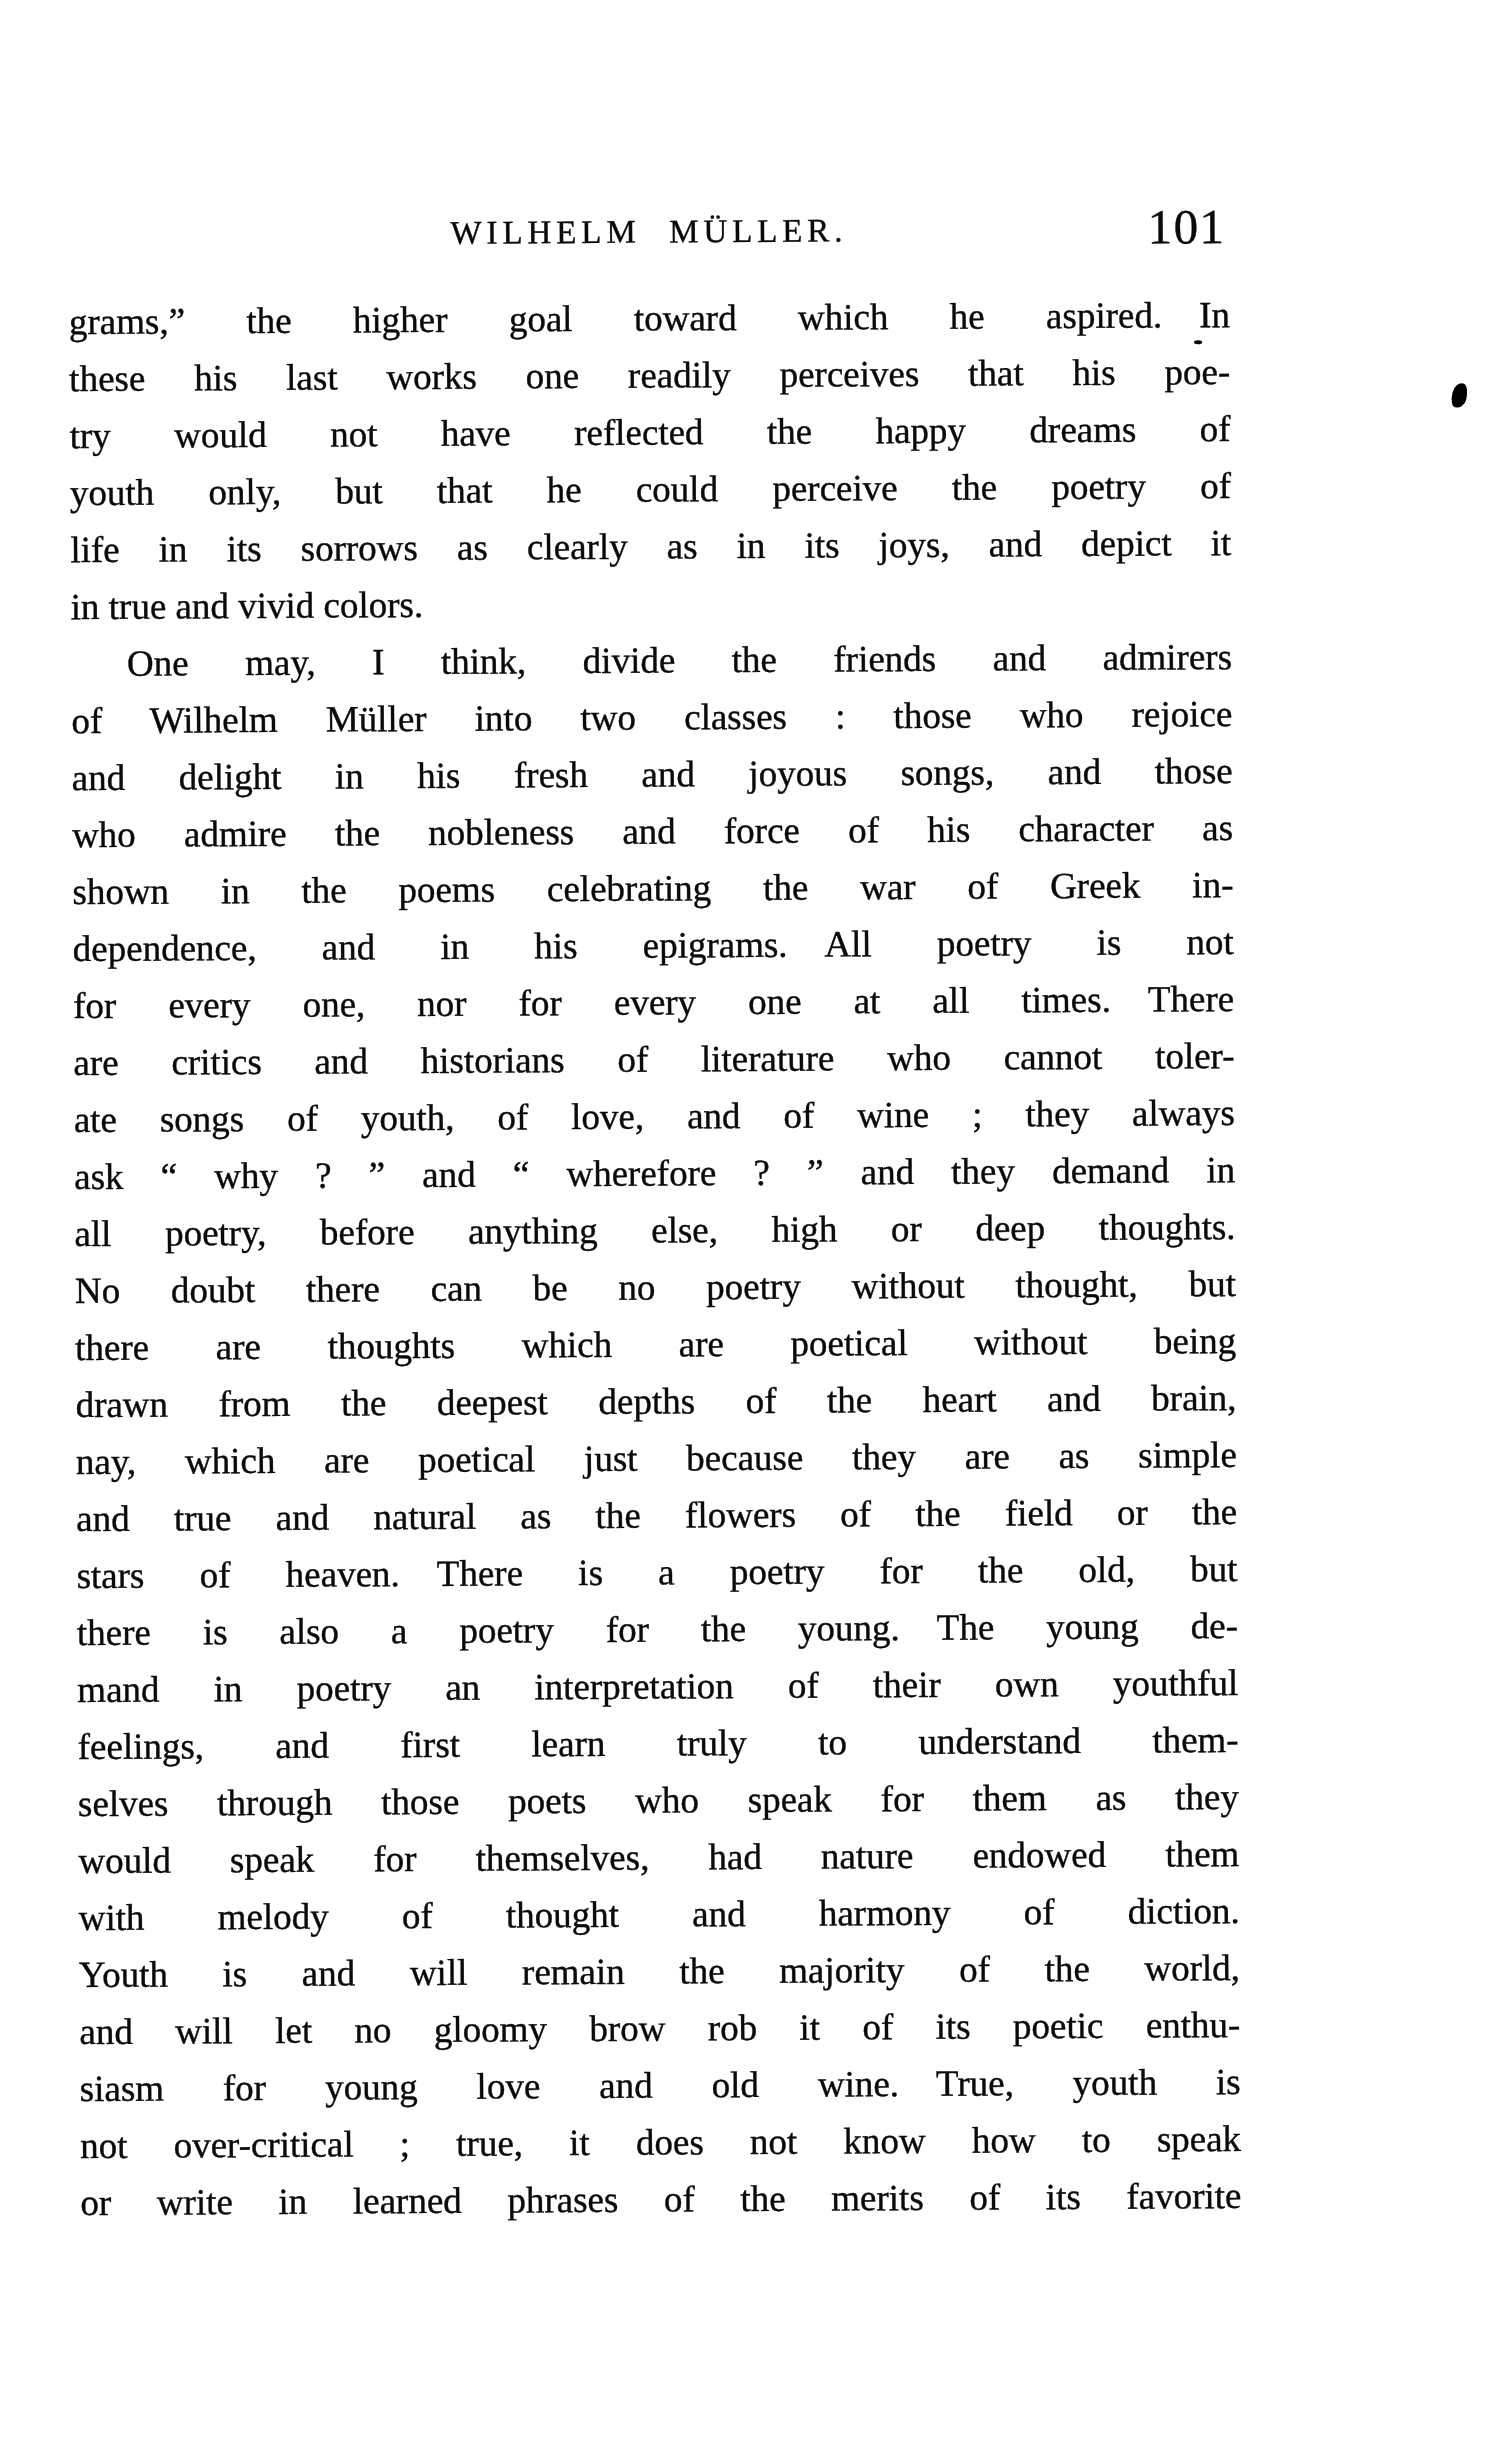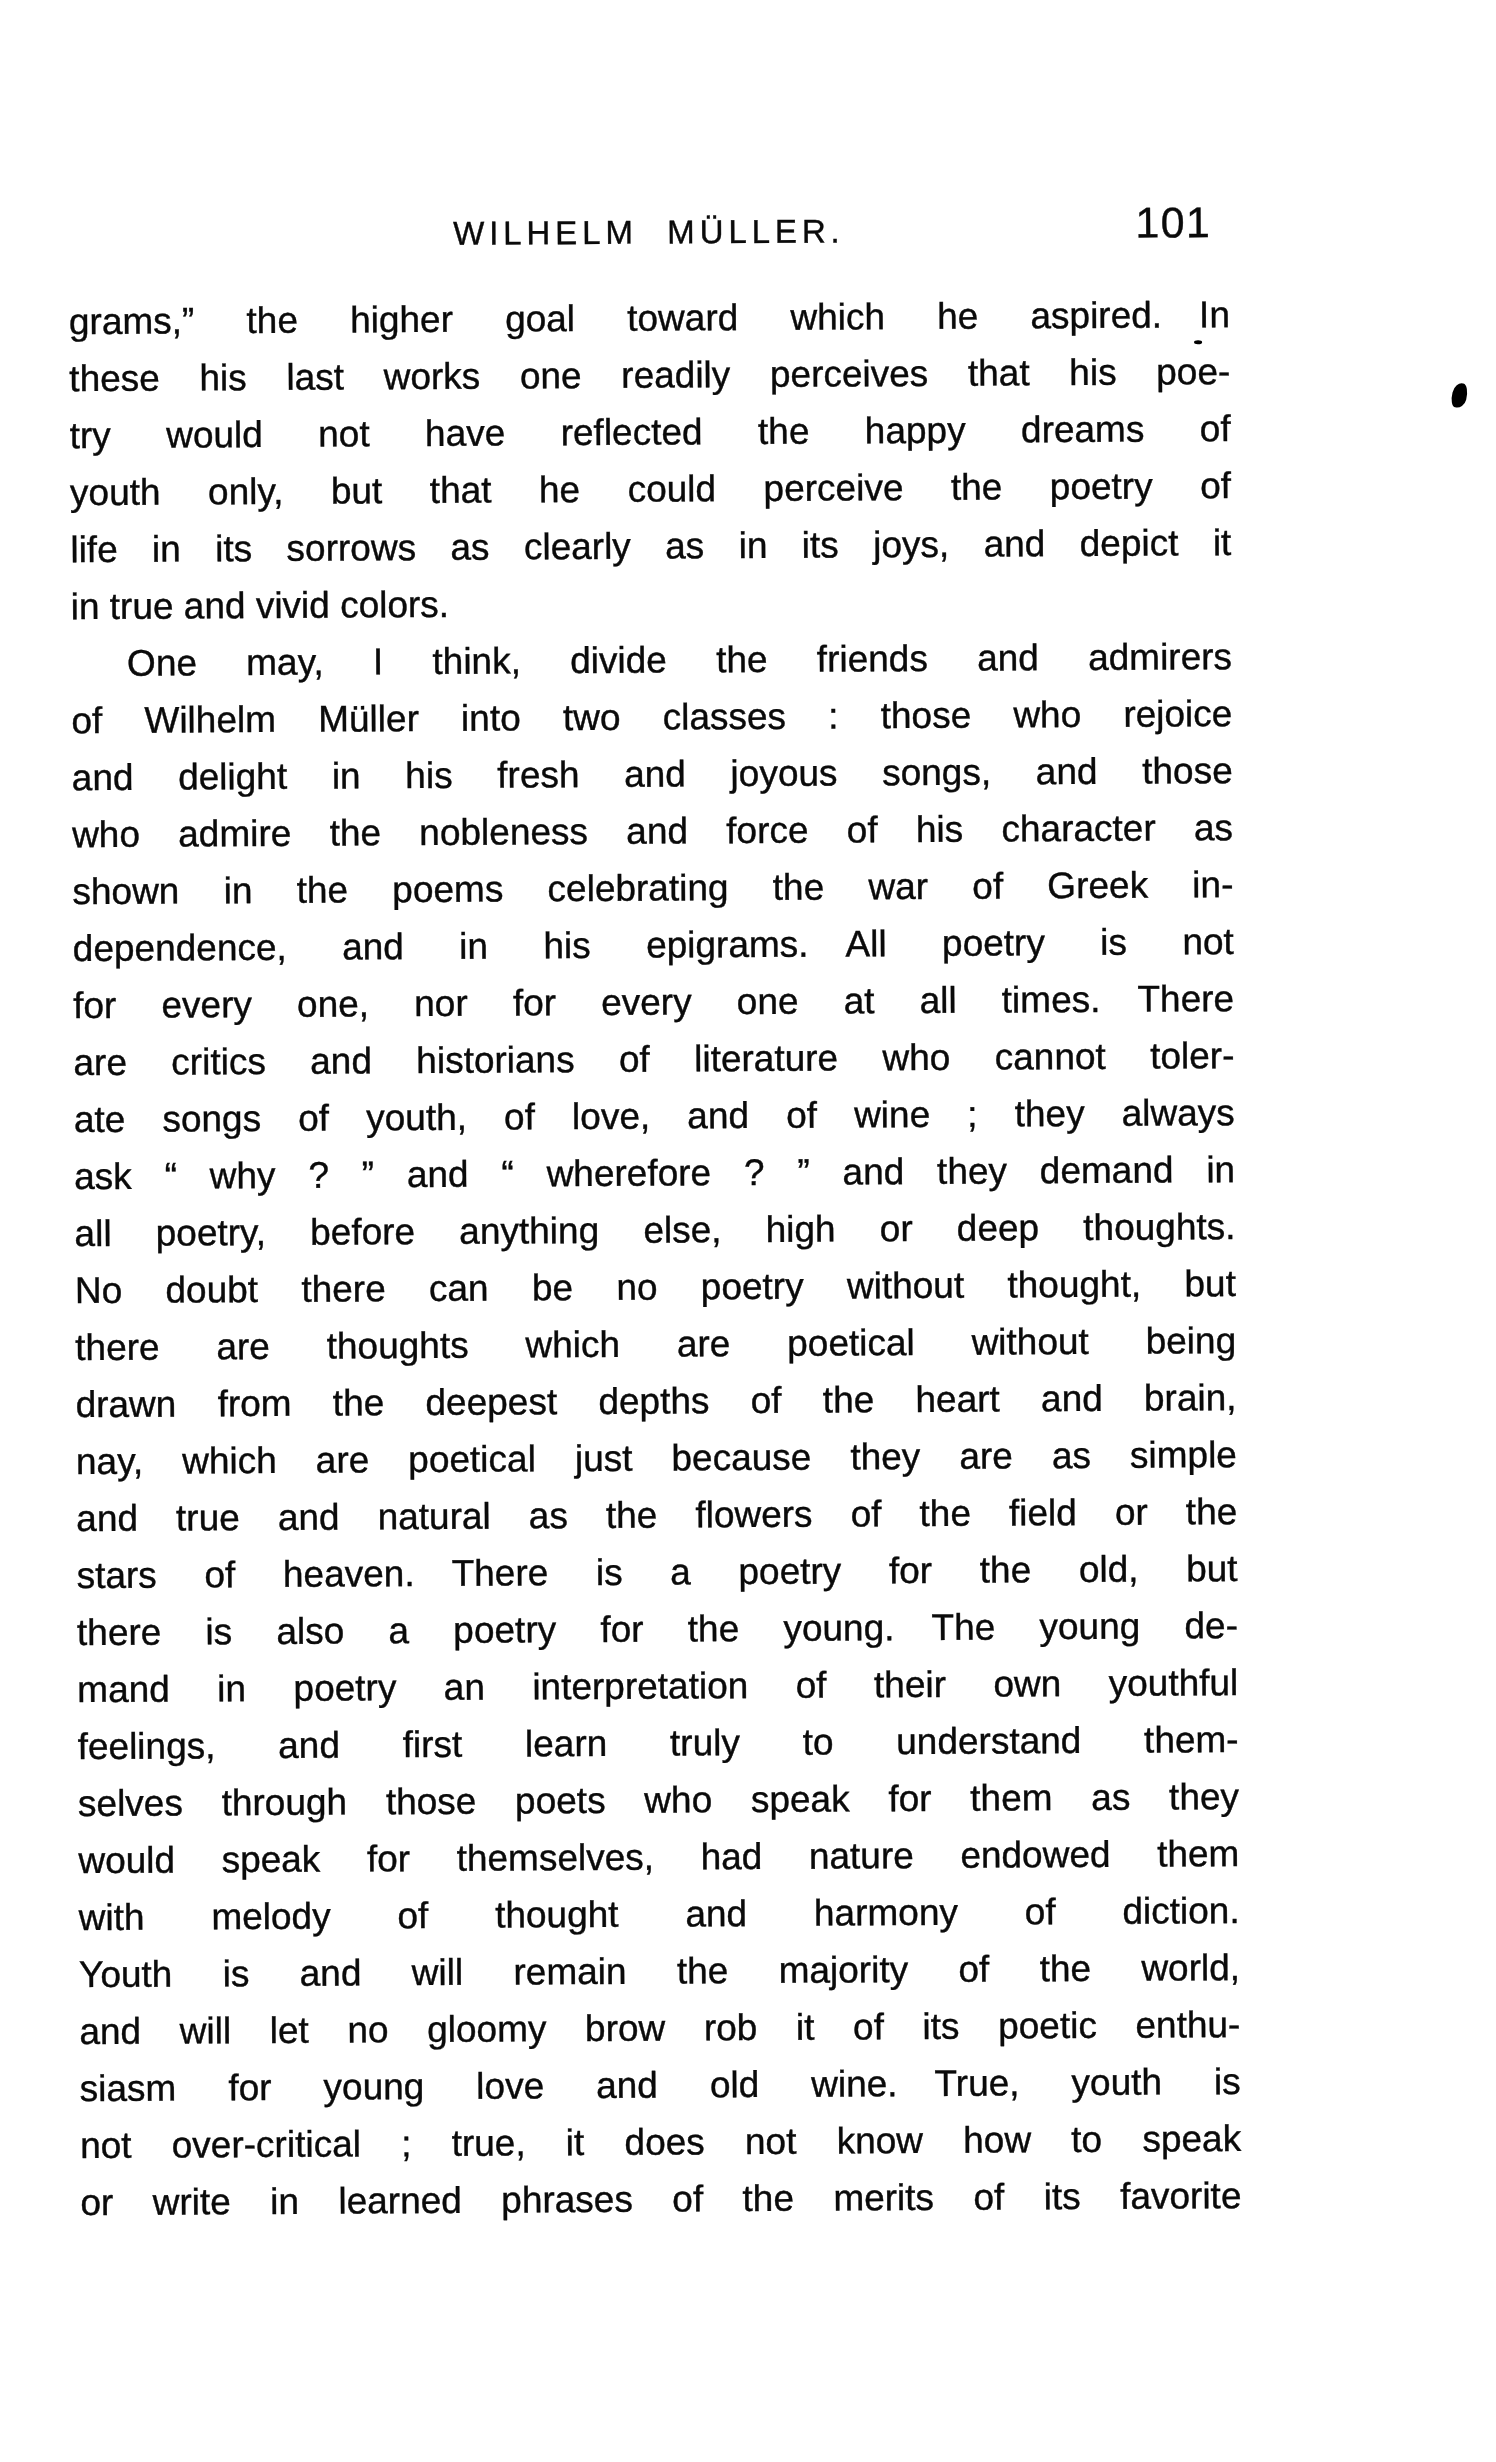--- a/index.html
+++ b/index.html
@@ -1,35 +1,35 @@
 <!DOCTYPE html>
 <html style="font-size:11px"><head>
 <meta charset="utf-8">
 <style>
   html, body { margin:0; padding:0; background:#ffffff; }
   body { width:1496px; height:2462px; overflow:hidden; }
 
   .page {
     position:relative; width:1496px; height:2462px;
     background:#ffffff; color:#0a0a0a;
-    font-family:Liberation Sans, sans-serif;
+    font-family:Liberation Serif, serif;
     -webkit-text-stroke:0.4px currentColor;
     overflow:hidden;
   }
 
   
   .content { position:absolute; left:0; top:0; right:0; bottom:0;
              transform:rotate(-0.35deg); transform-origin:50% 40%; }
 
   .running-head { position:absolute; left:73px; top:209px; width:1161px; height:56px; }
   .head-title {
     position:absolute; left:0; right:0; top:4.2px;
     text-align:center; font-size:33px; letter-spacing:4.9px; word-spacing:15.4px;
   }
-  .page-num { position:absolute; right:18px; top:-8.4px; font-size:43px; letter-spacing:1.4px; }
+  .page-num { position:absolute; right:4px; top:-8.4px; font-size:49px; letter-spacing:1.4px; }
 
   .textblock { position:absolute; left:73px; top:289px; width:1161px; }
   .line {
     height:57px; line-height:57px; font-size:37px;
     text-align:justify; text-align-last:left;
   }
   .line.j { text-align-last:justify; }
   .line.indent { padding-left:56px; }
 
   

